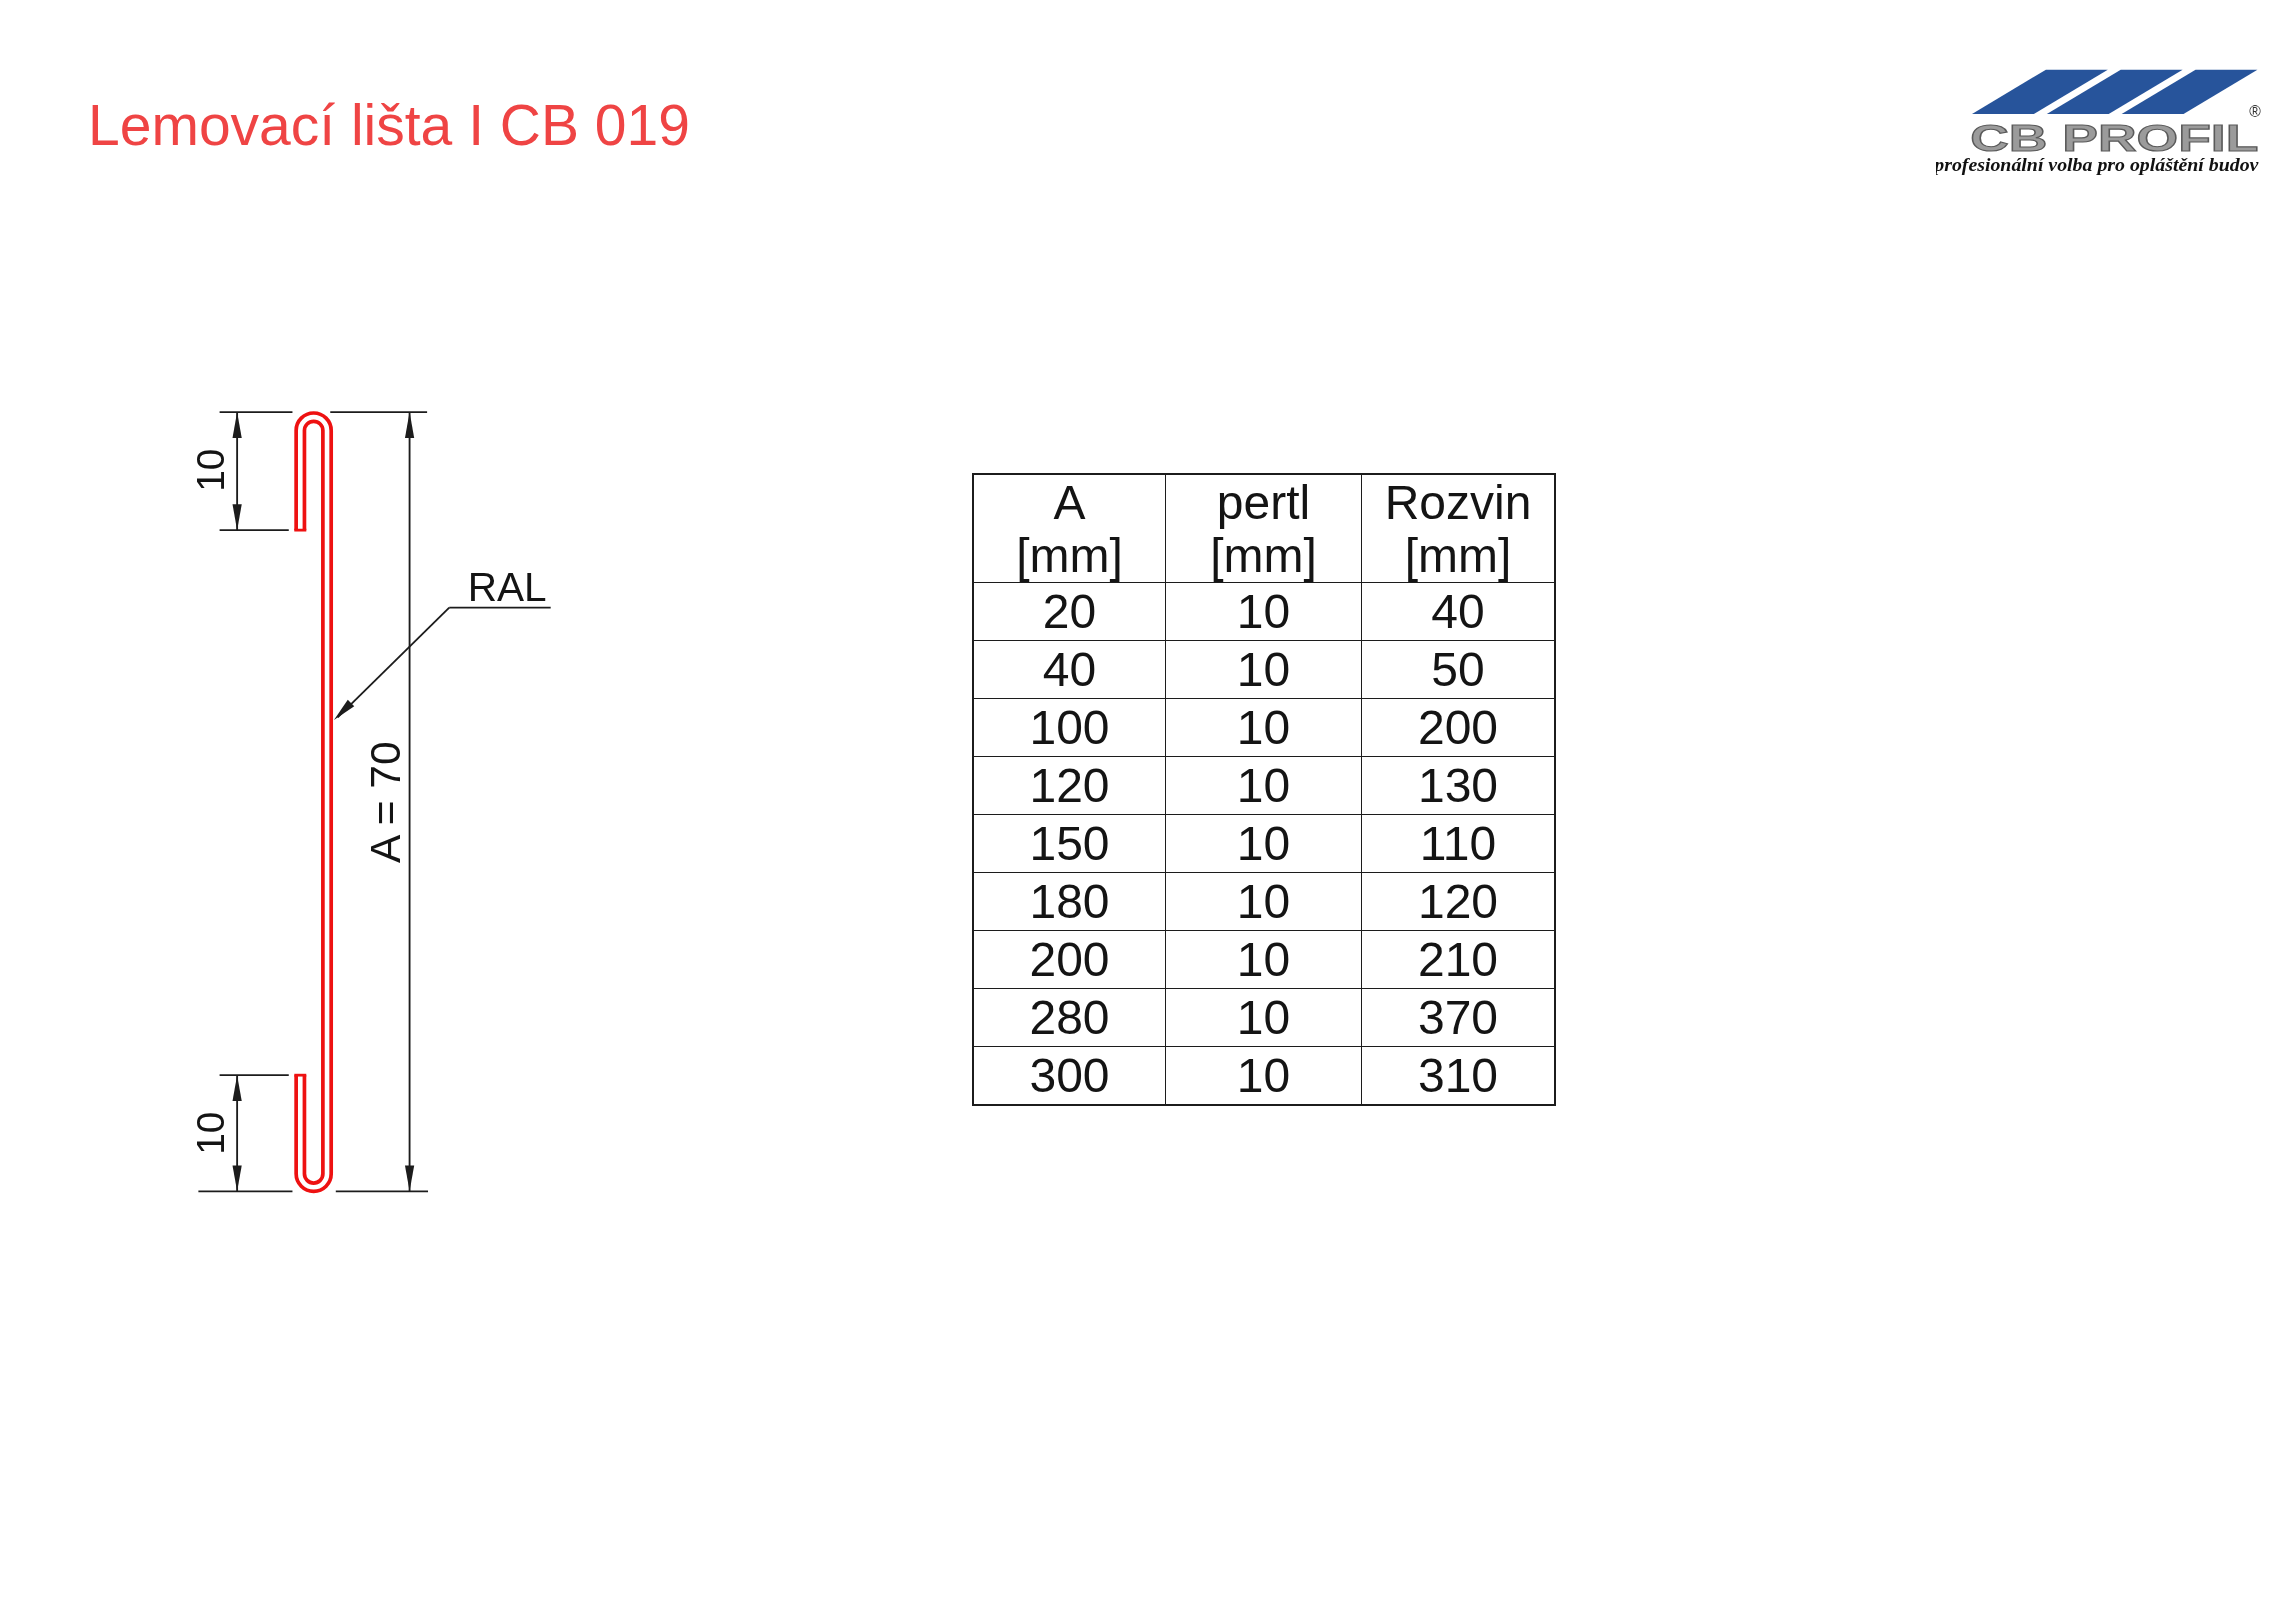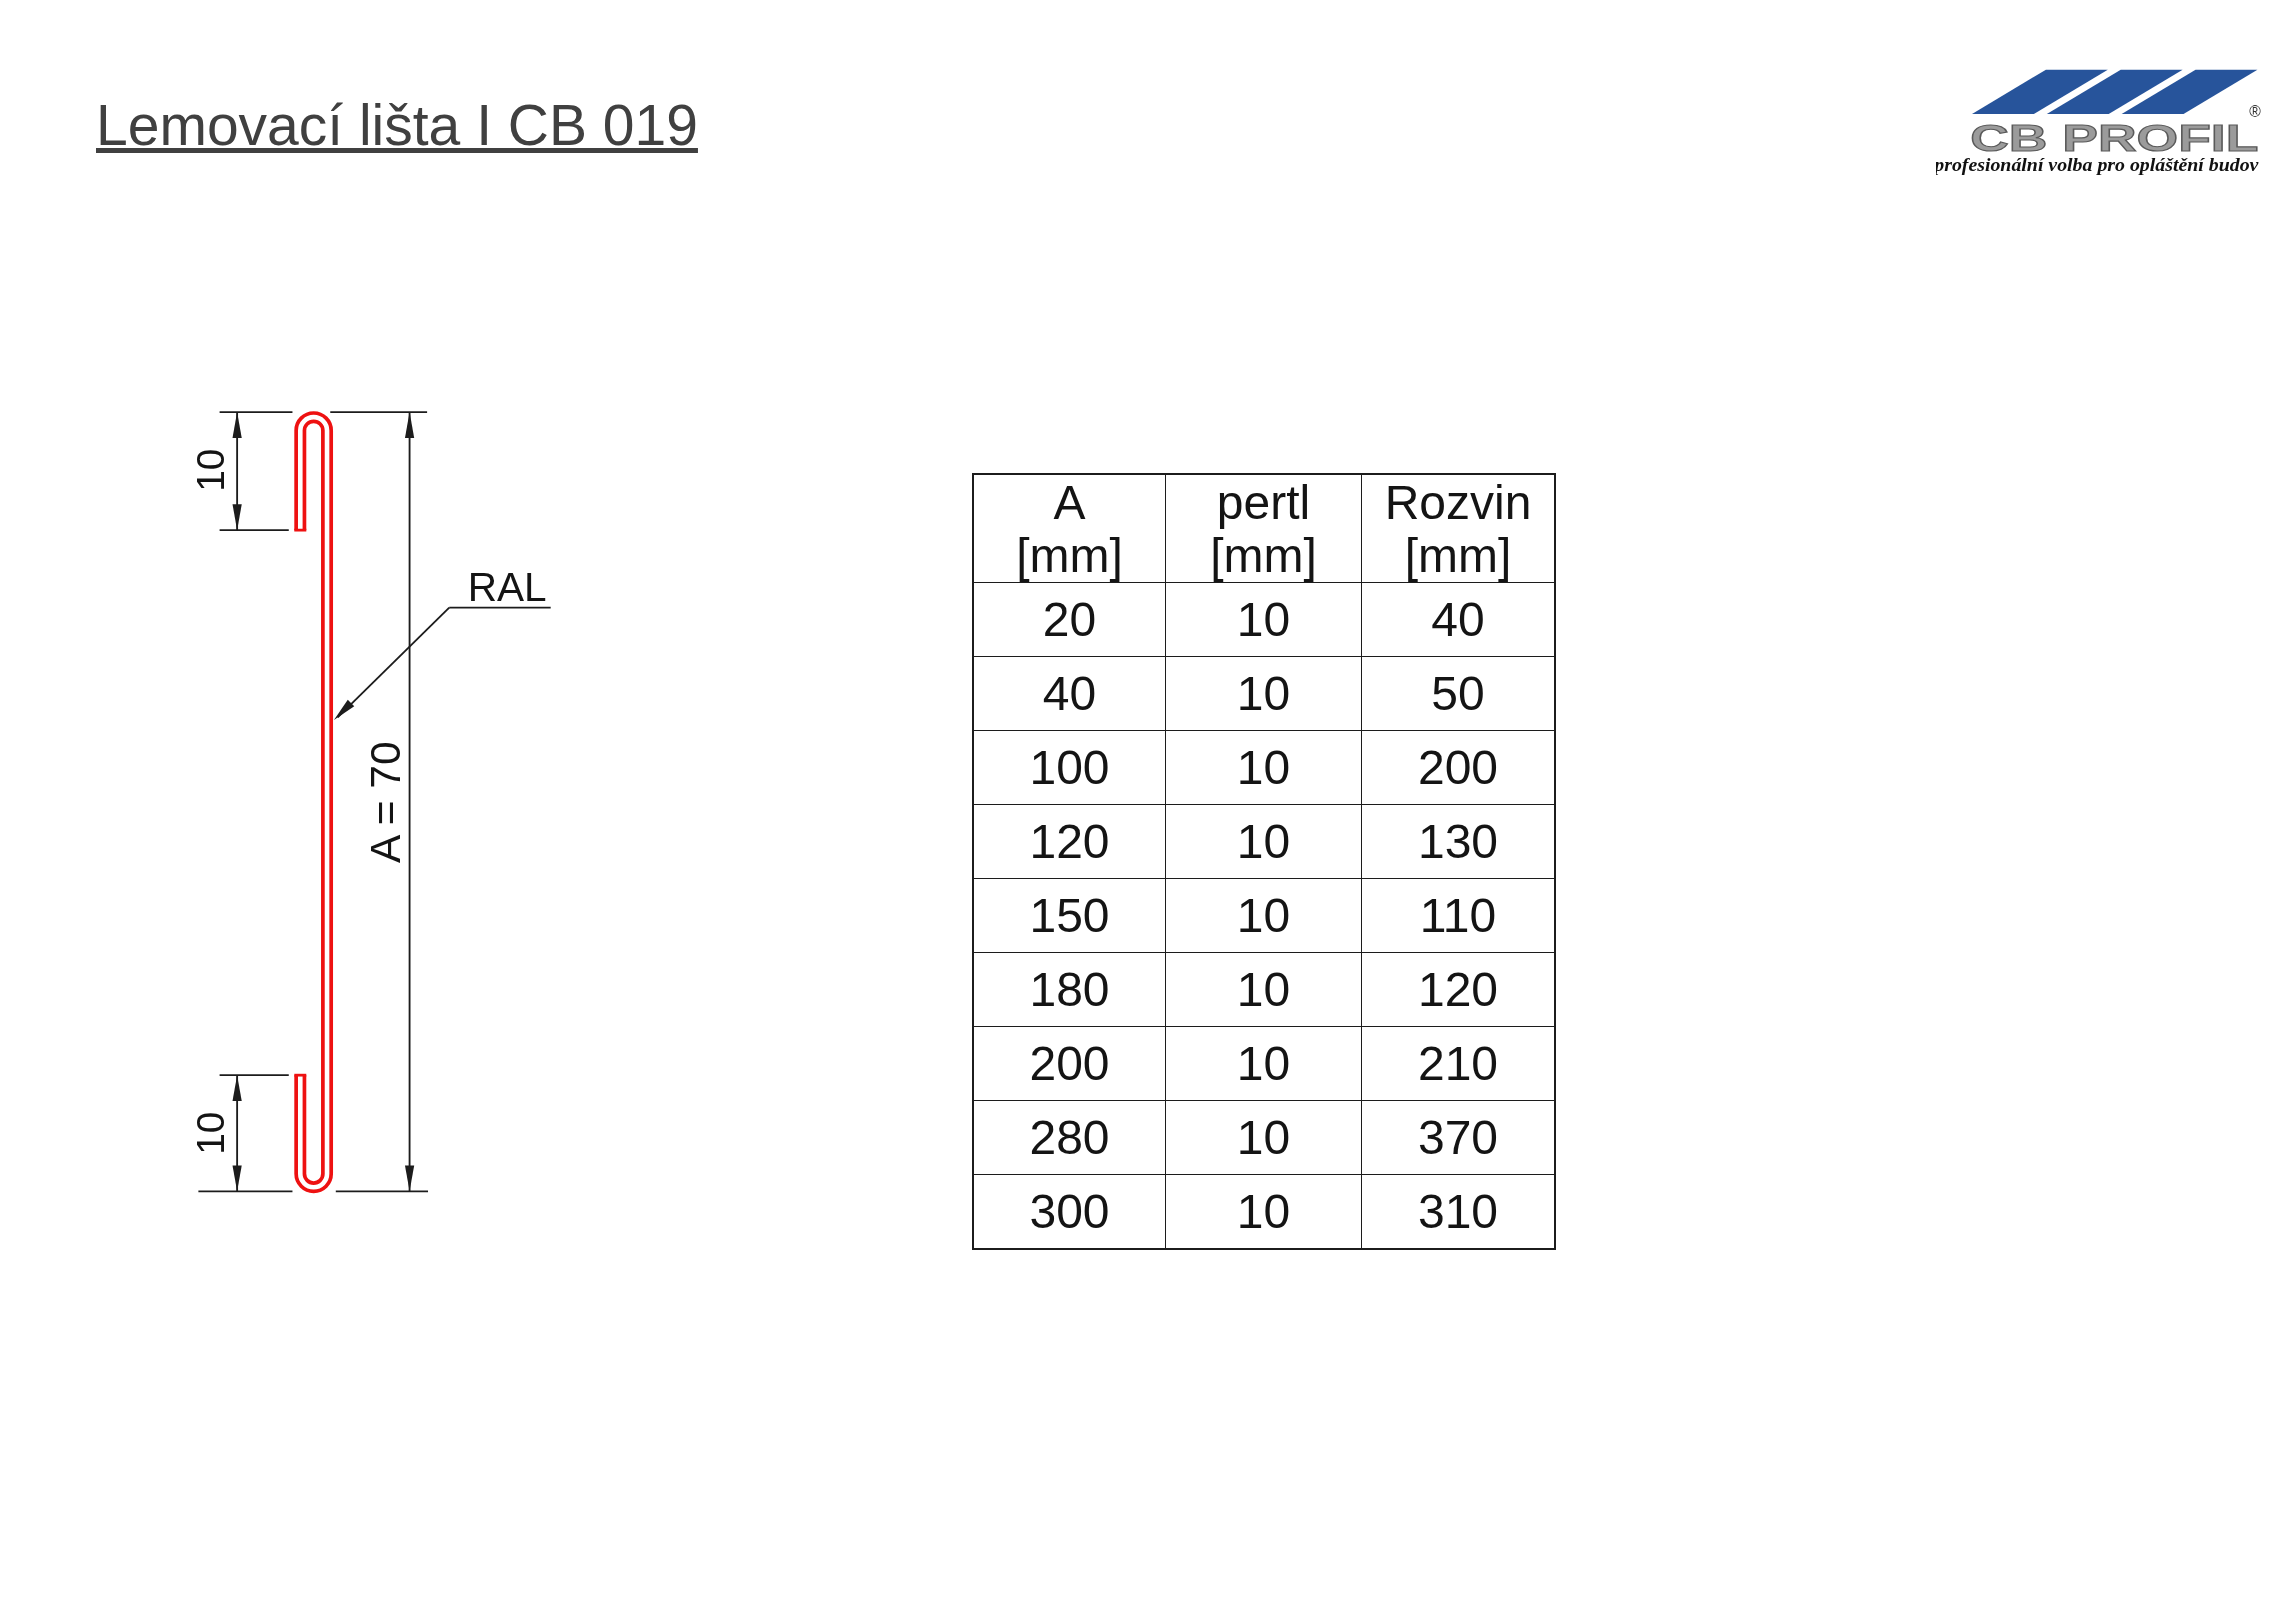--- a/index.html
+++ b/index.html
@@ -5,27 +5,26 @@
   html,body{margin:0;padding:0;background:#ffffff;}
   body{
     position:relative;
     width:2291px;height:1620px;
     font-family:"Liberation Sans", sans-serif;
     color:#1b1b1b;
     overflow:hidden;
   }
   .page-title{
     position:absolute;
-    left:96px;top:92px;
+    left:88px;top:92px;
     font-size:57px;
     font-weight:400;
     letter-spacing:0px;
-    color:#404040;
+    color:#ef4444;
     white-space:nowrap;
-    text-decoration:underline;
   }
   .logo{
     position:absolute;
     left:1936px;top:39px;
     width:351px;height:162px;
   }
   .drawing{
     position:absolute;
     left:120px;top:240px;
     width:498px;height:1034px;
@@ -46,21 +45,21 @@
     border:1.8px solid #1c1c1c;
     font-weight:400;
     height:107px;
     line-height:53px;
     vertical-align:middle;
     padding:0;
   }
   table.spec td{
     border:1.8px solid #1c1c1c;
     height:57px;
-    padding:8px;
+    padding:0;
     vertical-align:middle;
   }
   .col-a{width:191px;}
   .col-pertl{width:195px;margin-top:16px;}
   .col-rozvin{width:192px;}
   .dim-text{font-family:"Liberation Sans", sans-serif;}
 </style>
 </head>
 <body>
 

